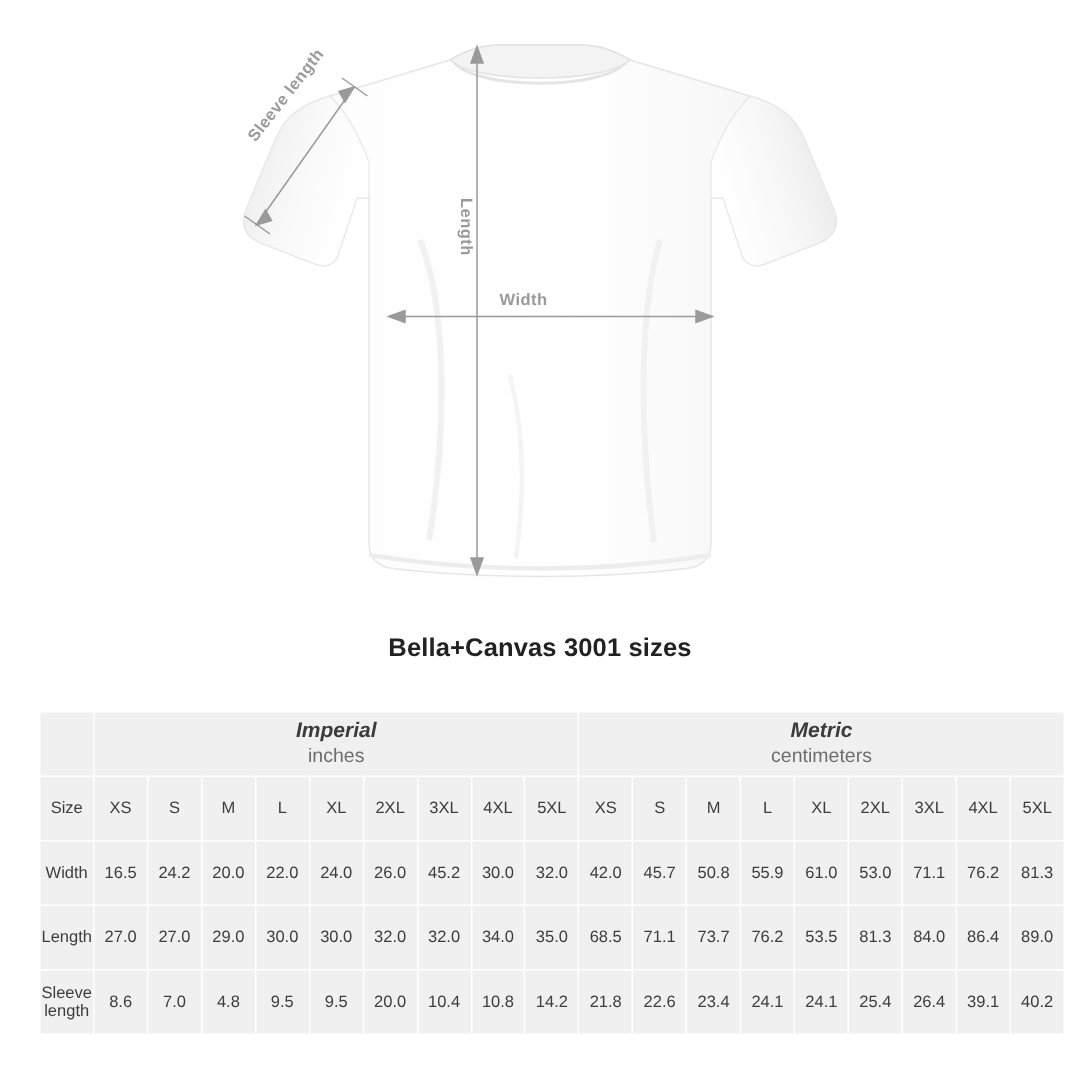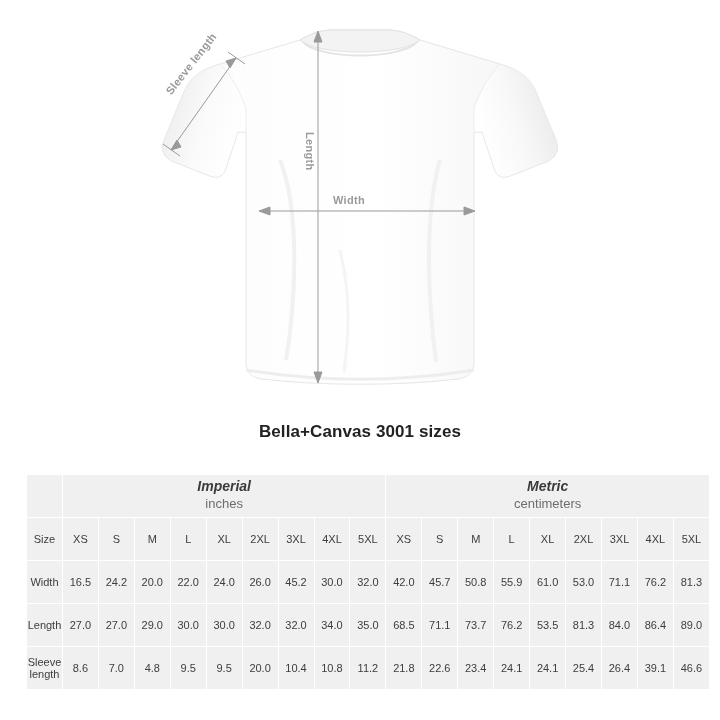--- a/index.html
+++ b/index.html
@@ -308,26 +308,26 @@
         <tr>
           <td class="rowhead">Sleeve length</td>
           <td class="val">8.6</td>
           <td class="val">7.0</td>
           <td class="val">4.8</td>
           <td class="val">9.5</td>
           <td class="val">9.5</td>
           <td class="val">20.0</td>
           <td class="val">10.4</td>
           <td class="val">10.8</td>
-          <td class="val">11.2</td>
+          <td class="val">14.2</td>
           <td class="val">21.8</td>
           <td class="val">22.6</td>
           <td class="val">23.4</td>
           <td class="val">24.1</td>
           <td class="val">24.1</td>
           <td class="val">25.4</td>
           <td class="val">26.4</td>
           <td class="val">39.1</td>
-          <td class="val">46.6</td>
+          <td class="val">40.2</td>
         </tr>
       </tbody>
   </table>
 </div>
 
 </body></html>

